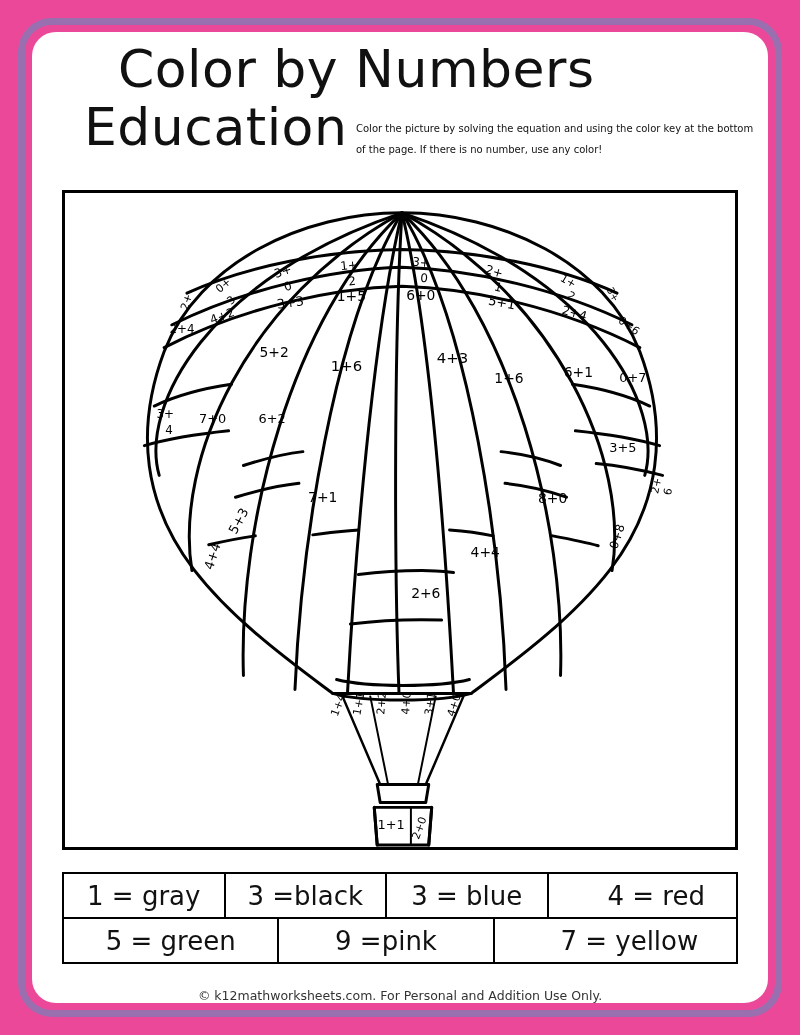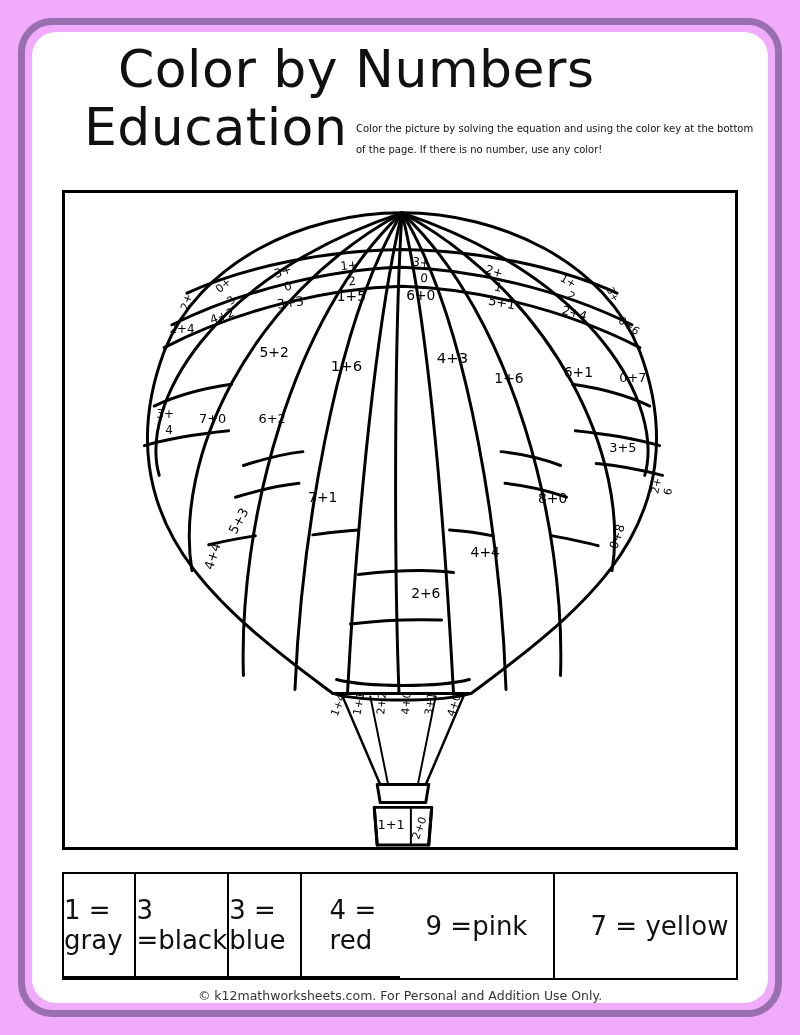--- a/index.html
+++ b/index.html
@@ -10,21 +10,21 @@
   body {
     width: 800px;
     height: 1035px;
     font-family: "Liberation Sans", sans-serif;
     overflow: hidden;
   }
   .page {
     position: relative;
     width: 800px;
     height: 1035px;
-    background: #f0abfc;
+    background: #ec4899;
     box-sizing: border-box;
   }
   .border-frame {
     position: absolute;
     left: 18px;
     top: 18px;
     width: 764px;
     height: 999px;
     border: 7px solid #9a6fb0;
     border-radius: 34px;
@@ -99,25 +99,25 @@
   .picture-frame svg {
     display: block;
   }
 
   
   .key-table {
     position: absolute;
     left: 62px;
     top: 872px;
     width: 676px;
-    height: 108px;
+    height: 92px;
     border: 2px solid #000000;
     box-sizing: border-box;
     display: flex;
-    flex-direction: row;
+    flex-direction: column;
   }
   .key-row {
     display: flex;
     flex: 1 1 50%;
   }
   .key-row:first-child {
     border-bottom: 2px solid #000000;
   }
   .key-cell {
     flex: 1 1 25%;
@@ -282,19 +282,20 @@
   </div>
 
   <div class="key-table">
     <div class="key-row">
       <div class="key-cell">1 = gray</div>
       <div class="key-cell">3 =black</div>
       <div class="key-cell">3 = blue</div>
       <div class="key-cell">4 = red</div>
     </div>
     <div class="key-row">
+      <div class="key-cell">5 = green</div>
       <div class="key-cell">9 =pink</div>
       <div class="key-cell">7 = yellow</div>
     </div>
   </div>
 
   <div class="footer">© k12mathworksheets.com. For Personal and Addition Use Only.</div>
 </div>
 
 </body></html>

